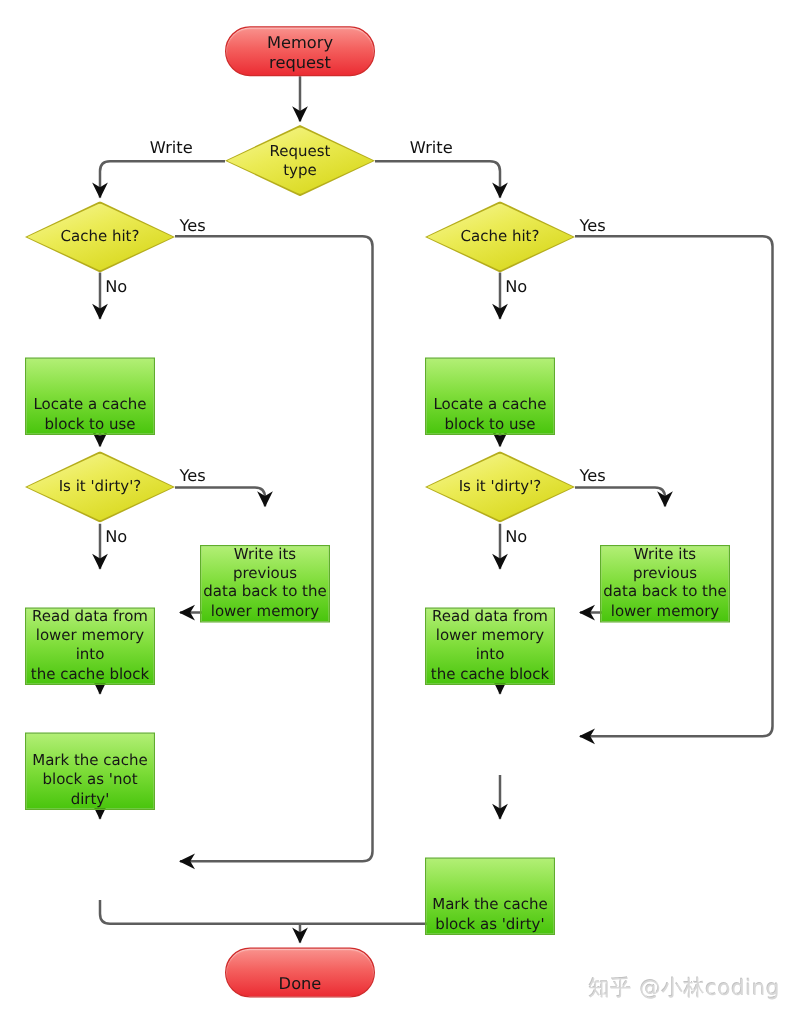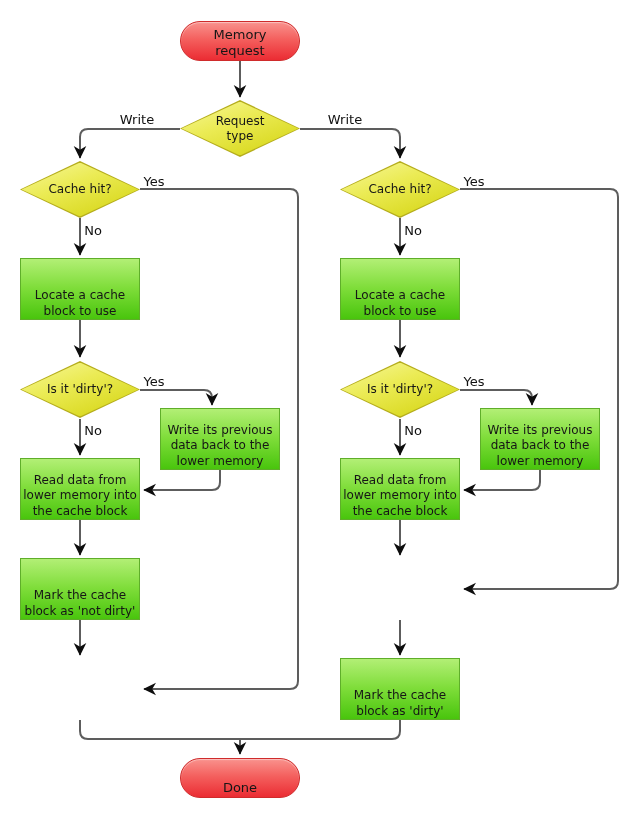--- a/index.html
+++ b/index.html
@@ -12,23 +12,24 @@
         text-align:center;box-sizing:border-box;}
   .node span{white-space:pre-line;line-height:1.28;font-size:12px;color:#161616;}
   .stadium{
     width:120px;height:40px;border-radius:21px;
     border:1.5px solid #cf2b2b;
     background:linear-gradient(180deg,#f9928d 0%,#f4605e 45%,#eb2c33 100%);
     box-shadow:inset 0 1px 1px rgba(255,255,255,.45);
   }
   .stadium span{font-size:13px;}
   .box{
-    width:120px;height:62px;
+    width:104px;height:62px;
     border:1.5px solid #5fae2a;
     background:linear-gradient(180deg,#b2ef75 0%,#7fdd3a 48%,#49c50d 100%);
+    margin-top:28px;
   }
   .diamond{position:absolute;width:120px;height:57px;}
   .diamond .d-border,.diamond .d-fill{
     position:absolute;clip-path:polygon(50% 0%,100% 50%,50% 100%,0% 50%);
   }
   .diamond .d-border{inset:0;background:#b5ad1c;}
   .diamond .d-fill{inset:1.6px;background:linear-gradient(160deg,#f7f79a 0%,#ebeb55 40%,#d3d30e 100%);}
   .diamond .d-label{position:absolute;inset:0;display:flex;align-items:center;justify-content:center;
     text-align:center;white-space:pre-line;line-height:1.25;font-size:12px;color:#161616;}
   .elabel{position:absolute;transform:translate(-50%,-50%);font-size:13px;color:#111;
@@ -172,13 +173,14 @@
   <span class="elabel" style="left:345px;top:119px">Write</span>
   <span class="elabel" style="left:154px;top:181px">Yes</span>
   <span class="elabel" style="left:93px;top:230px">No</span>
   <span class="elabel" style="left:154px;top:381px">Yes</span>
   <span class="elabel" style="left:93px;top:430px">No</span>
   <span class="elabel" style="left:474px;top:181px">Yes</span>
   <span class="elabel" style="left:413px;top:230px">No</span>
   <span class="elabel" style="left:474px;top:381px">Yes</span>
   <span class="elabel" style="left:413px;top:430px">No</span>
 
+  <div class="watermark" style="right:16px;top:779px">知乎 @小林coding</div>
 </div>
 
 </body></html>

